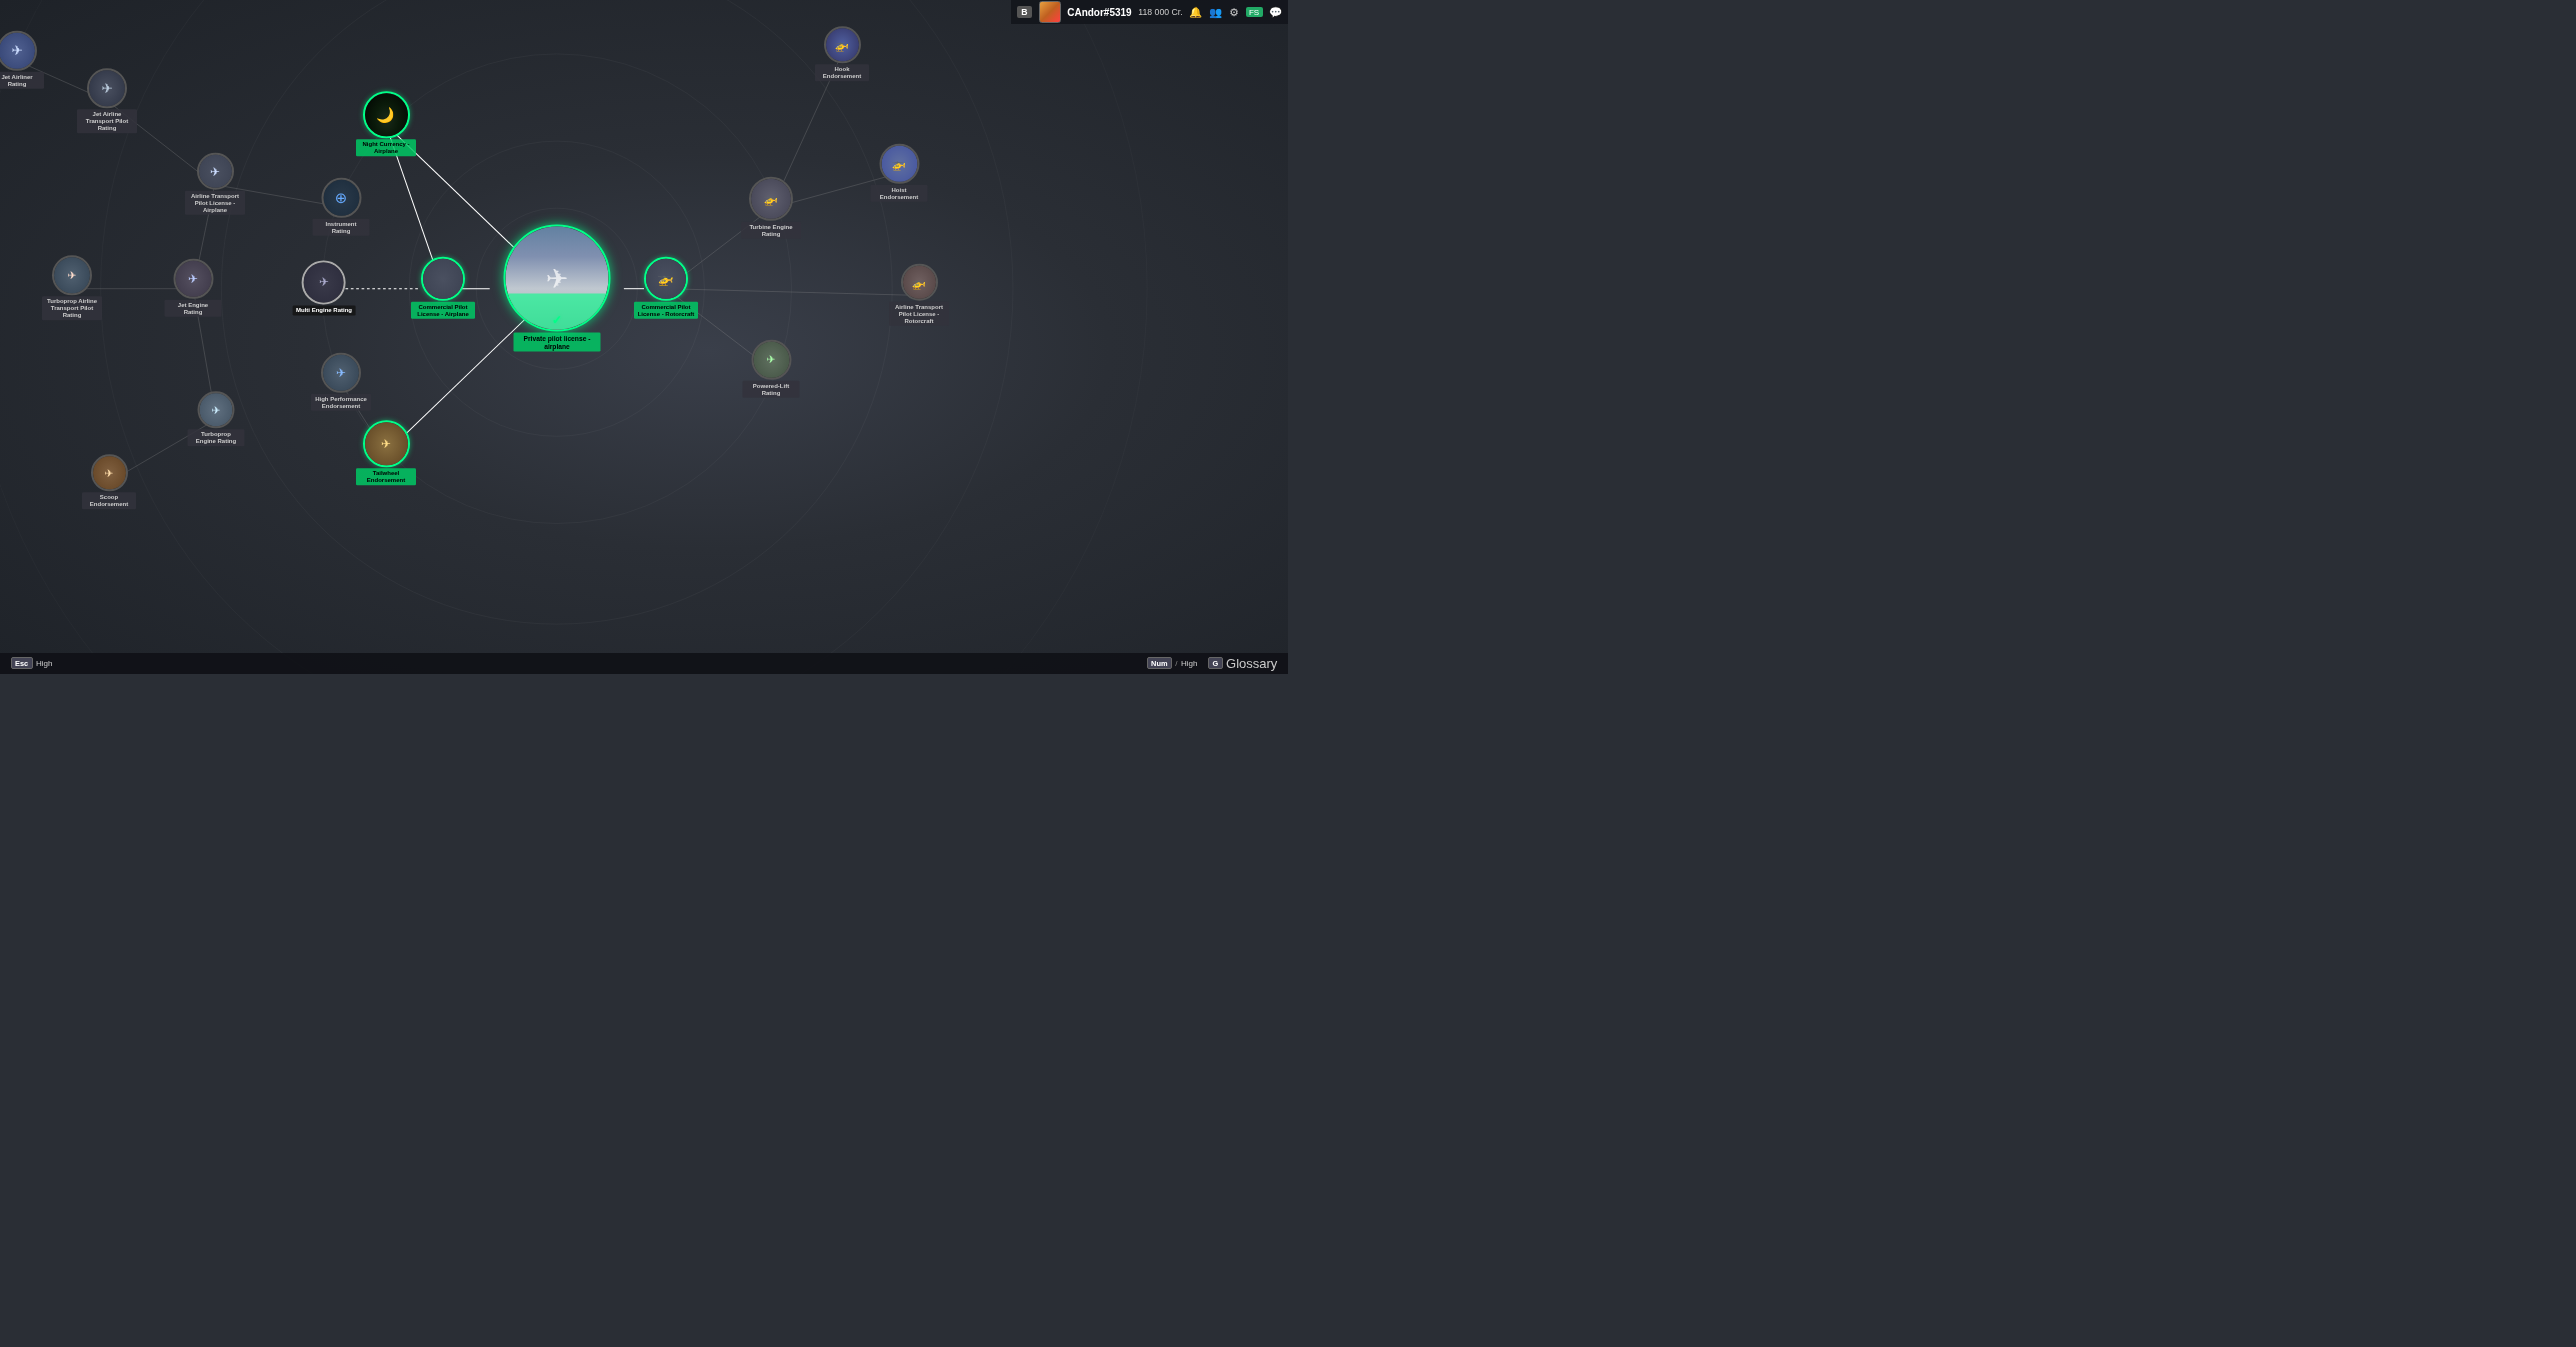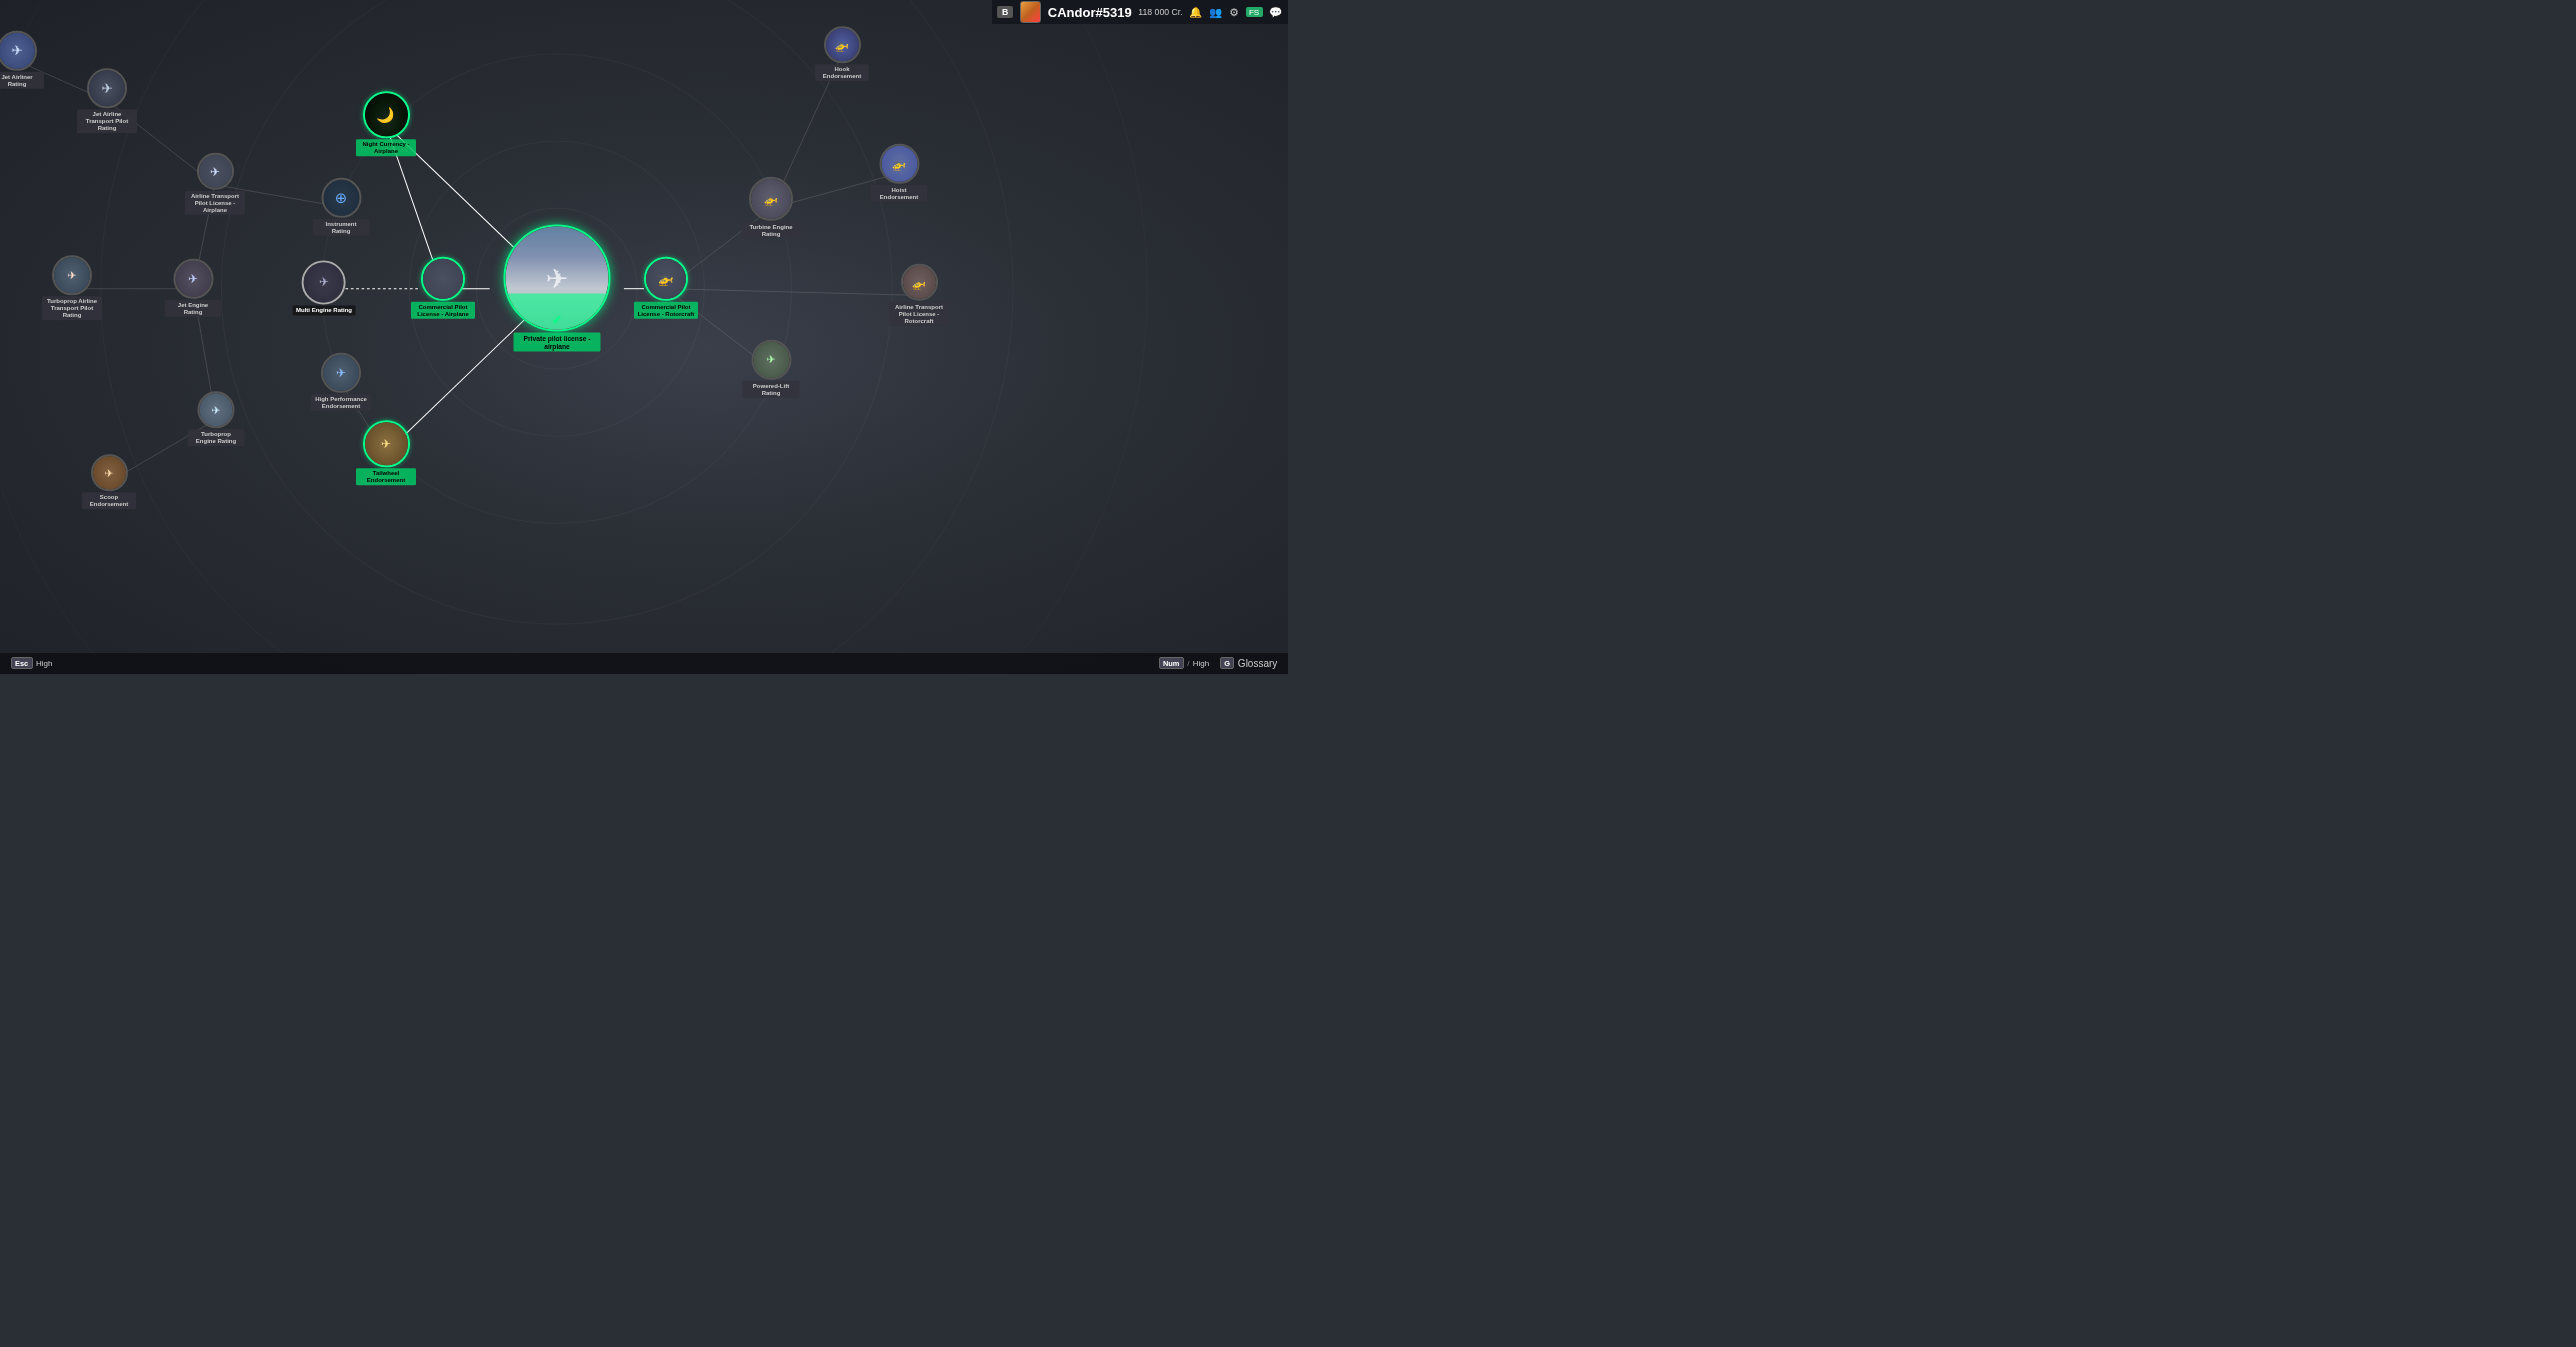--- a/index.html
+++ b/index.html
@@ -36,21 +36,21 @@
     .header-avatar {
       width: 21.5px;
       height: 21.5px;
       border-radius: 2.7px;
       background: linear-gradient(135deg, #e8a040 0%, #c06020 50%, #ff4040 100%);
       border: 0.7px solid #666;
     }
 
     .header-username {
       color: #fff;
-      font-size: 13px;
+      font-size: 10px;
       font-weight: 600;
     }
 
     .header-credits {
       color: #ccc;
       font-size: 8.7px;
     }
 
     .header-icon {
       color: #ccc;
@@ -639,16 +639,16 @@
     <span style="color:#ccc; font-size:8px;">High</span>
   </div>
   <div style="flex:1;"></div>
   <div class="footer-btn">
     <span class="footer-key">Num</span>
     <span style="color:#888; font-size:8px;">/</span>
     <span style="color:#ccc; font-size:8px;">High</span>
   </div>
   <div class="footer-btn">
     <span class="footer-key">G</span>
-    <span style="color:#ccc; font-size:10px;">Glossary</span>
+    <span style="color:#ccc; font-size:13px;">Glossary</span>
   </div>
 </div>
 
 
 </body></html>

